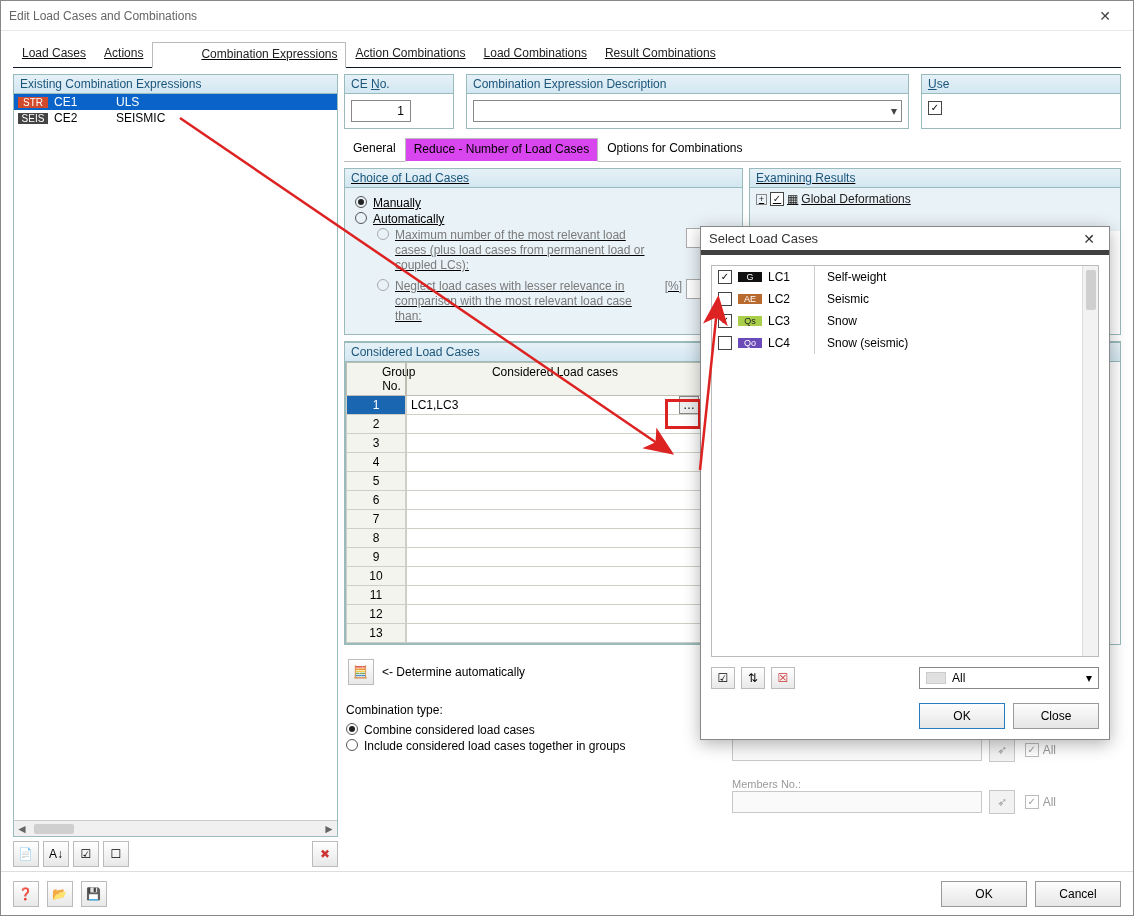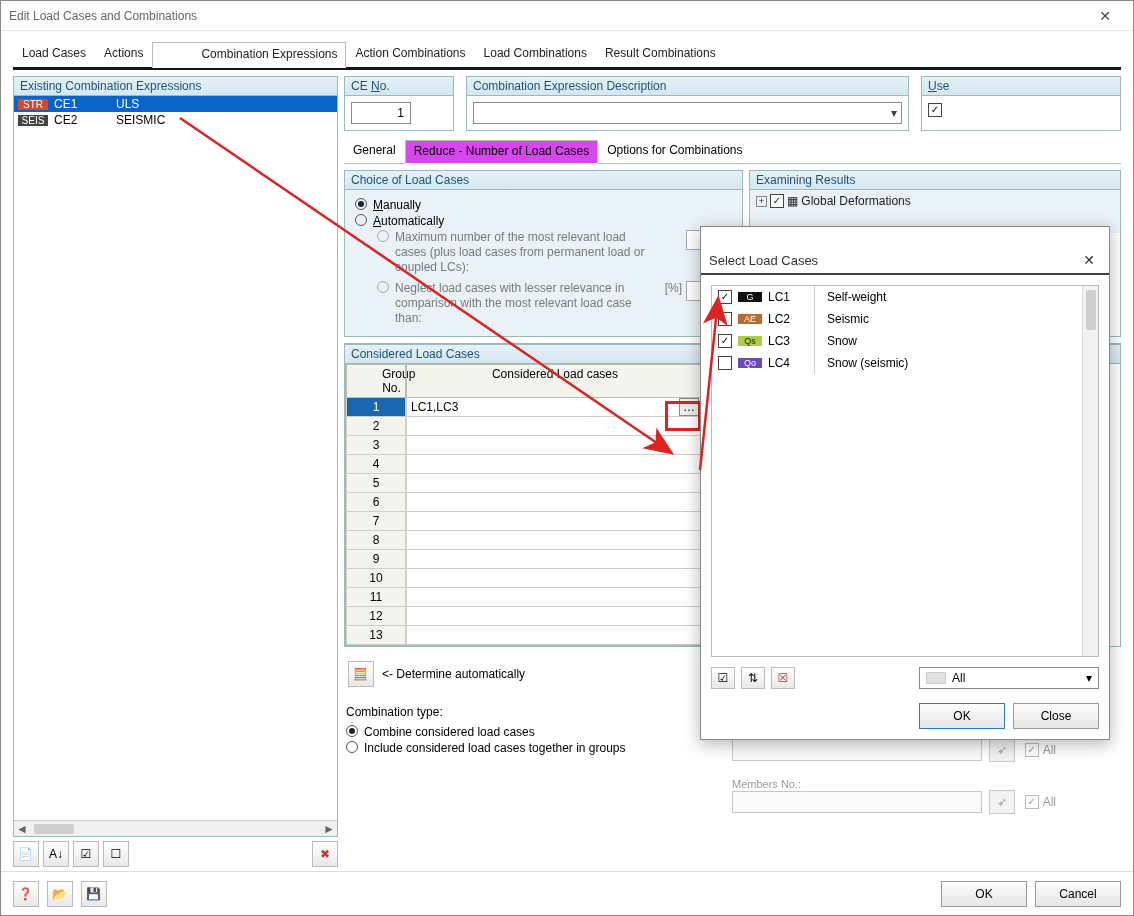--- a/index.html
+++ b/index.html
@@ -1,21 +1,21 @@
 <!DOCTYPE html>
 <html><head>
 <meta charset="utf-8">
 <style>
   * { box-sizing: border-box; font-family: "Segoe UI", Tahoma, sans-serif; font-size: 12px; }
   body { margin:0; padding:0; background:#fff; width:1134px; height:916px; overflow:hidden; }
   .window { width:1134px; height:916px; border:1px solid #888; display:flex; flex-direction:column; background:#fff; }
   .titlebar { height:30px; background:#fff; display:flex; align-items:center; padding:0 8px; color:#666; border-bottom:1px solid #e8e8e8;}
   .titlebar .title { flex:1; }
   .titlebar .close-x { width:40px; text-align:center; color:#444; font-size:14px;}
-  .tabs { display:flex; border-bottom:3px solid #0f172a; margin:10px 12px 0 12px;}
+  .tabs { display:flex; border-bottom:1px solid #0f172a; margin:10px 12px 0 12px;text-decoration:underline;}
   .tab { padding:4px 8px 6px; border:1px solid transparent; border-bottom:none; margin-right:0; color:#222; cursor:default;}
   .tab.active { border:1px solid #bbb; border-bottom:1px solid #fff; background:#fff; position:relative; top:1px;padding-left:48px;}
   .main { flex:1; display:flex; padding:6px 12px 4px 12px; gap:6px;}
   .panel { border:1px solid #9bb; }
   .panel-head { background:linear-gradient(#e6f1f7,#d3e7f2); color:#1b557a; padding:2px 6px; font-weight:normal; border-bottom:1px solid #9bb;}
   .left-col { width:325px; display:flex; flex-direction:column;}
   .exist-panel { flex:1; display:flex; flex-direction:column; overflow:hidden;}
   .ce-list { flex:1; background:#fff; overflow:auto; position:relative; }
   .ce-row { display:flex; align-items:center; padding:1px 4px; }
   .ce-row.sel { background:#0a63c9; color:#fff; }
@@ -40,21 +40,21 @@
   .ce-desc-panel .body { padding:6px; display:flex; }
   .combo { flex:1; height:22px; border:1px solid #888; background:#fff; display:flex; align-items:center; justify-content:flex-end; padding:0 4px;}
   .combo .chev { color:#444; }
   .use-panel { width:200px;}
   .use-panel .body{ padding:6px;}
   .chk { width:14px; height:14px; border:1px solid #444; display:inline-flex; align-items:center; justify-content:center; font-size:10px; background:#fff;}
   .chk.on::after{content:"✓"; line-height:1;}
   .subtabs { display:flex; border-bottom:1px solid #bbb; margin-top:2px;}
   .subtab { padding:3px 8px 5px; border:1px solid transparent; border-bottom:none;}
   .subtab.active { border:1px solid #bbb; border-bottom:1px solid #fff; background:#d946ef; position:relative; top:1px;}
-  .mid-row { display:flex; gap:6px;}
+  .mid-row { display:flex; gap:6px;text-decoration:underline;}
   .choice-panel { flex:1;}
   .choice-body { padding:6px 10px 10px; background:#e9f2f7;}
   .radio { width:12px; height:12px; border:1px solid #555; border-radius:50%; display:inline-flex; align-items:center; justify-content:center; margin-right:6px; vertical-align:middle;}
   .radio.on::after{ content:""; width:6px; height:6px; background:#222; border-radius:50%; display:block;}
   .radio.dis{ border-color:#aaa;}
   .opt-line{ display:flex; align-items:flex-start; margin:2px 0;}
   .opt-sub { margin-left:22px; color:#7a7a7a; display:flex; align-items:flex-start;}
   .opt-sub-text{ width:260px; line-height:1.25;}
   .spin { width:46px; height:20px; border:1px solid #aaa; background:#fff; display:inline-flex; align-items:center; justify-content:flex-end; padding-right:14px; position:relative; color:#7a7a7a;}
   .spin .ar{ position:absolute; right:2px; top:1px; font-size:8px; line-height:1; color:#888;}
@@ -84,21 +84,21 @@
   .fld-label{ color:#9a9a9a; font-size:11px; }
   .fld-input{ width:250px; height:22px; border:1px solid #c8c8c8; background:#fafafa; display:inline-block; vertical-align:middle;}
   .tiny-btn{ width:26px; height:24px; border:1px solid #c8c8c8; background:#f2f2f2; display:inline-flex; align-items:center; justify-content:center; vertical-align:middle; margin-left:4px; color:#999;}
   .all-chk{ display:inline-flex; align-items:center; gap:4px; margin-left:6px; color:#9a9a9a;}
   .all-chk .chk{ border-color:#bbb;}
   .dlg-footer{ height:44px; border-top:1px solid #ddd; display:flex; align-items:center; padding:0 12px; gap:8px;}
   .btn { min-width:86px; height:26px; border:1px solid #9a9a9a; background:linear-gradient(#fdfdfd,#e6e6e6); display:inline-flex; align-items:center; justify-content:center;}
   .btn.primary{ border-color:#2a7ac0;}
   
   .popup { position:absolute; left:700px; top:226px; width:410px; height:514px; background:#fff; border:1px solid #888; box-shadow:0 4px 16px rgba(0,0,0,.3); display:flex; flex-direction:column;}
-  .popup .pt{ height:28px; display:flex; align-items:center; padding:0 8px; border-bottom:2px solid #404040;margin-top:20px;}
+  .popup .pt{ height:28px; display:flex; align-items:center; padding:0 8px; border-bottom:5px solid #404040;}
   .popup .pt .t{ flex:1; color:#333; font-size:13px;}
   .popup .pt .x{ width:24px; text-align:center; font-size:14px; color:#333;}
   .lc-list{ flex:1; border:1px solid #bbb; margin:10px; overflow:hidden; position:relative;}
   .lc-row{ display:flex; align-items:center; height:22px; padding:0 6px; gap:6px;}
   .lc-row .chk{ }
   .tag{ display:inline-block; width:24px; text-align:center; font-size:9px; color:#fff; }
   .tag.g{ background:#111;}
   .tag.ae{ background:#b86a2f;}
   .tag.qs{ background:#a9cf4a; color:#222;}
   .tag.qo{ background:#6a49b8;text-align:center;}

